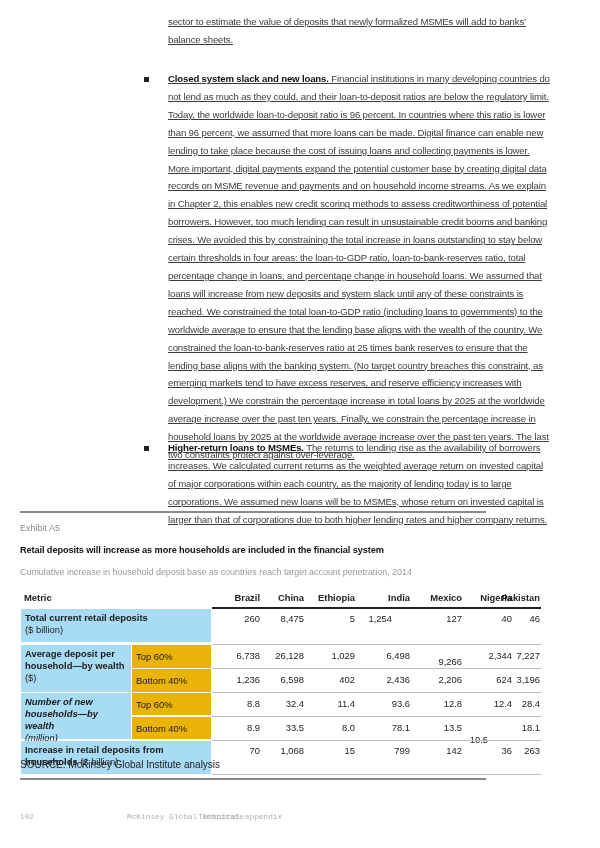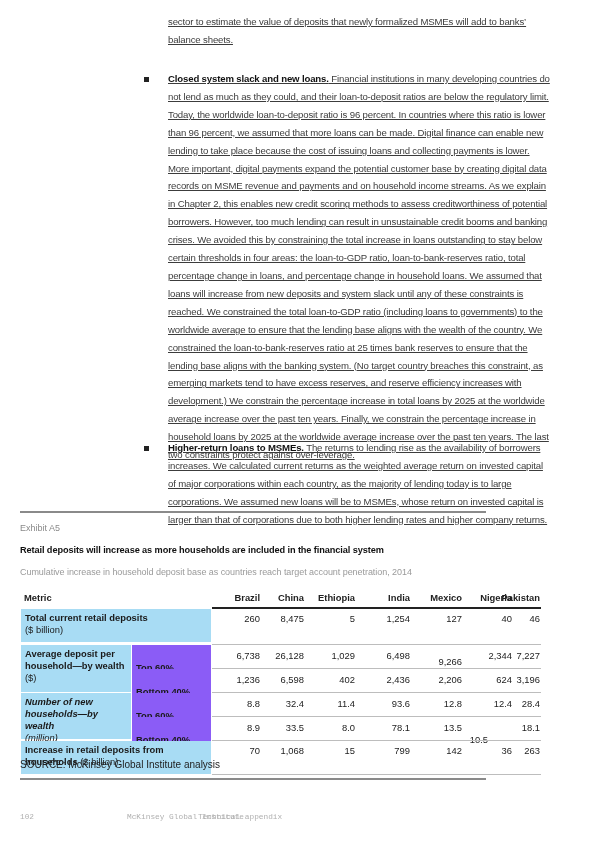--- a/index.html
+++ b/index.html
@@ -16,21 +16,21 @@
   .exhibit-title { position: absolute; left: 20px; top: 545px; font-size: 9.2px; font-weight: bold; color: #111; letter-spacing: -0.1px; }
   .exhibit-subtitle { position: absolute; left: 20px; top: 567px; font-size: 9px; color: #9a9a9a; letter-spacing: -0.05px; }
 
   .tbl { position: absolute; left: 20px; top: 592px; width: 520px; font-size: 9.4px; }
   .hdr { position: absolute; top: 0; height: 16px; font-weight: bold; color: #222; }
   .hdr.metric { left: 4px; }
   .hdr.country { text-align: right; width: 60px; }
   .hdr-line { position: absolute; top: 15px; left: 192px; width: 329px; height: 1.5px; background: #222; }
 
   .cell-blue { position: absolute; background: #a8dcf4; color: #1a1a1a; padding: 3px 4px; line-height: 12px; }
-  .cell-light { position: absolute; background: #8b5cf6; color: #1a1a1a; padding: 17px 4px; font-weight: bold; }
+  .cell-light { position: absolute; background: #eab308; color: #1a1a1a; padding: 6px 4px; font-weight: normal; }
   .bold { font-weight: bold; }
 
   .row-line { position: absolute; left: 192px; width: 329px; height: 1px; background: #bdbdbd; }
   .val { position: absolute; text-align: right; width: 60px; color: #222; }
 
   .source { position: absolute; left: 20px; top: 759px; font-size: 10px; color: #222; }
   .footer { position: absolute; top: 813px; font-size: 7.8px; color: #b0b0b0; font-family: Liberation Mono, monospace; }
 </style>
 </head>
 <body>
@@ -67,21 +67,21 @@
   <div class="hdr-line"></div>
 
   <div class="cell-blue" style="left:1px; top:17px; width:190px; height:33px;">
     <div class="bold">Total current retail deposits</div>
     <div>($ billion)</div>
   </div>
   <div class="vals">
       <div class="val" style="left: 180px; top: 21px;">260</div>
       <div class="val" style="left: 224px; top: 21px;">8,475</div>
       <div class="val" style="left: 275px; top: 21px;">5</div>
-      <div class="val" style="left: 330px; top: 21px; padding-left: 20px;">1,254</div>
+      <div class="val" style="left: 312px; top: 21px; padding-left: 20px;">1,254</div>
       <div class="val" style="left: 382px; top: 21px;">127</div>
       <div class="val" style="left: 432px; top: 21px;">40</div>
       <div class="val" style="left: 460px; top: 21px; text-align: right;">46</div>
     </div>
   <div class="row-line" style="top:52px;"></div>
 
   <div class="cell-blue" style="left:1px; top:53px; width:110px; height:47px;">
     <div class="bold">Average deposit per</div>
     <div class="bold">household—by wealth</div>
     <div>($)</div>

